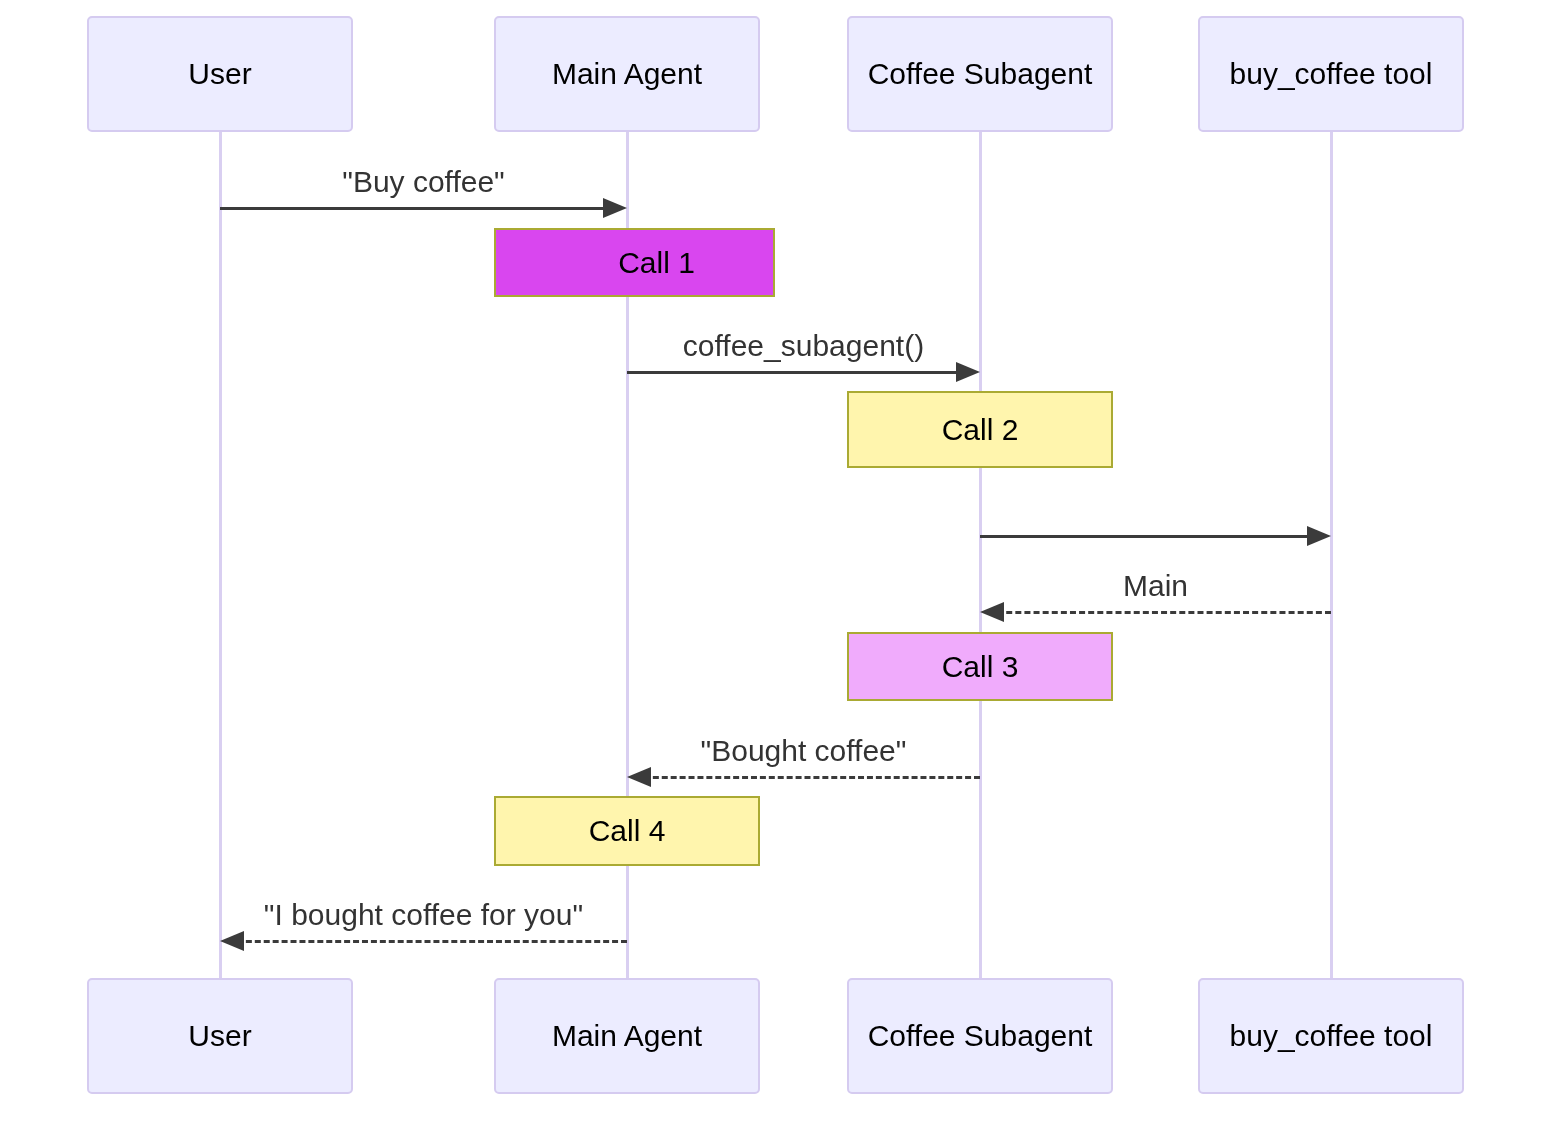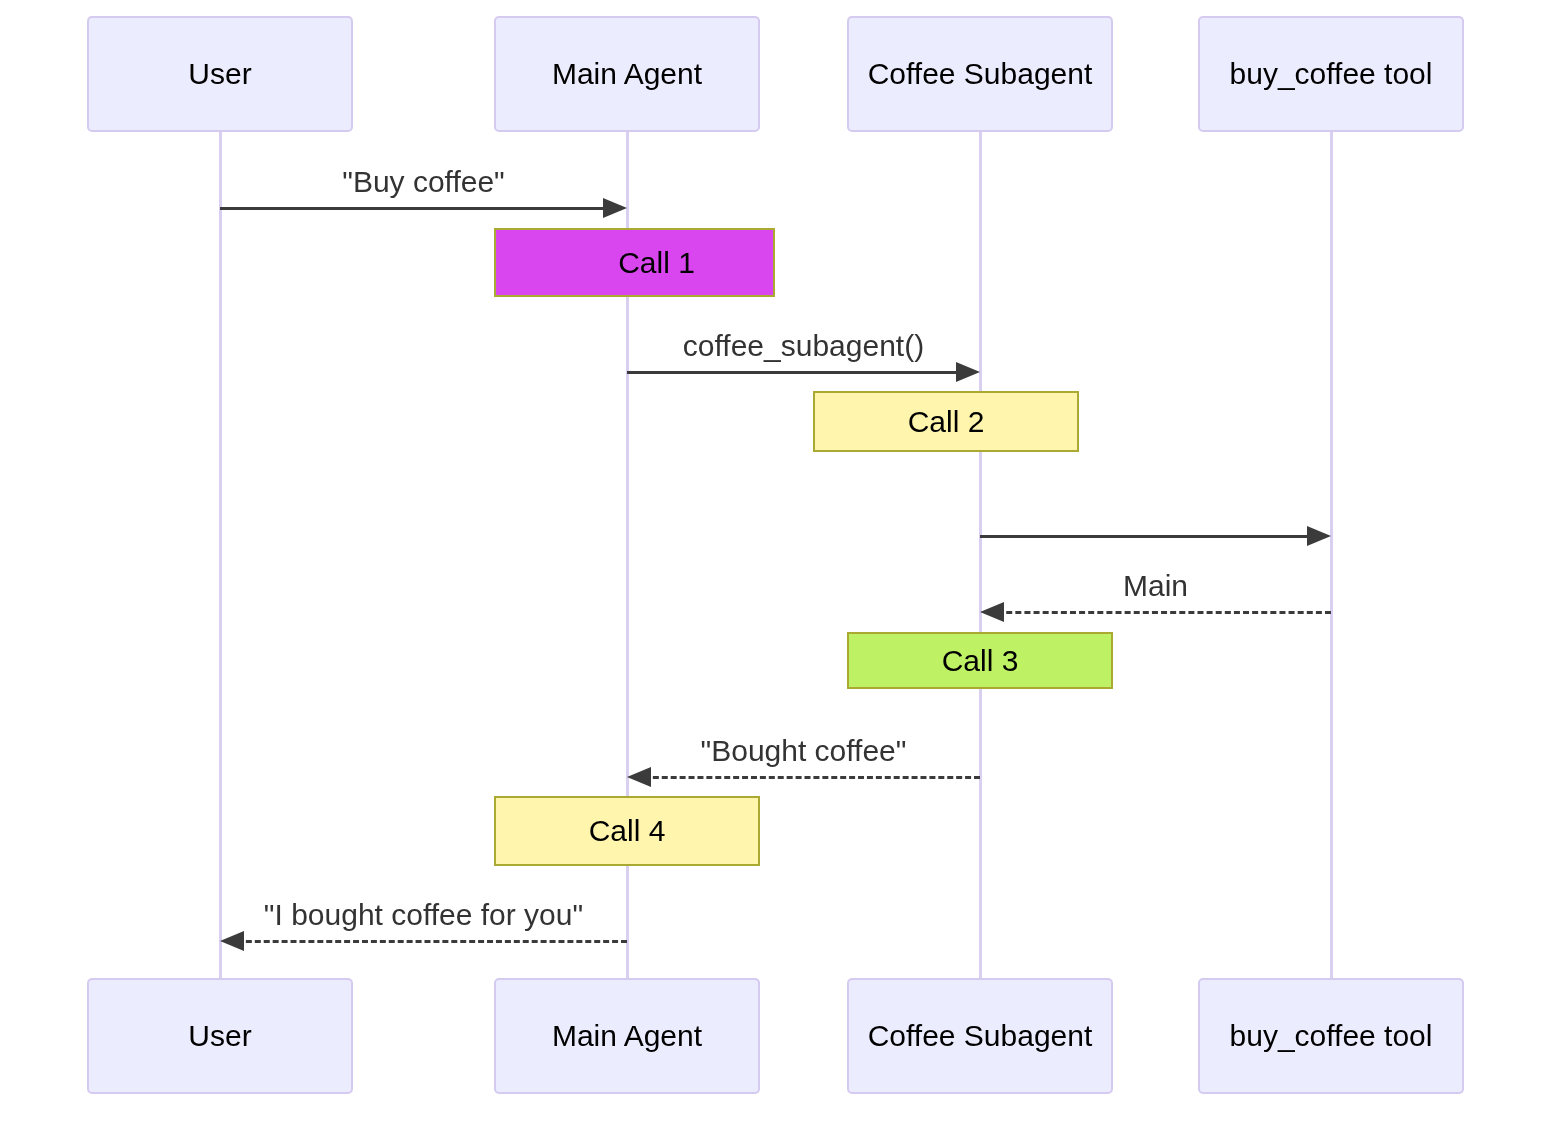--- a/index.html
+++ b/index.html
@@ -82,22 +82,22 @@
     <div class="msg-line dashed" style="top: 611px; left: 988px; width: 343px; border-top-color: rgb(59, 59, 59);"></div>
     <div class="msg-arrowhead" style="top: 602px; left: 980px; border-right: 24px solid rgb(59, 59, 59);"></div>
     <div class="msg-label" style="left: 845.5px; top: 567px; color: rgb(51, 51, 51);">Main</div>
     <div class="msg-line dashed" style="top: 776px; left: 635px; width: 345px; border-top-color: rgb(59, 59, 59);"></div>
     <div class="msg-arrowhead" style="top: 767px; left: 627px; border-right: 24px solid rgb(59, 59, 59);"></div>
     <div class="msg-label" style="left: 493.5px; top: 732px; color: rgb(51, 51, 51);">"Bought coffee"</div>
     <div class="msg-line dashed" style="top: 940px; left: 228px; width: 399px; border-top-color: rgb(59, 59, 59);"></div>
     <div class="msg-arrowhead" style="top: 931px; left: 220px; border-right: 24px solid rgb(59, 59, 59);"></div>
     <div class="msg-label" style="left: 113.5px; top: 896px; color: rgb(51, 51, 51);">"I bought coffee for you"</div>
     <div class="note-box" style="left: 494px; top: 228px; width: 281px; height: 69px; background: #d946ef; border-color: rgb(170, 170, 51); padding-left: 44px;">Call 1</div>
-    <div class="note-box" style="left: 813px; top: 391px; width: 266px; height: 61px; background: rgb(255, 245, 173); border-color: rgb(170, 170, 51);">Call 2</div>
-    <div class="note-box" style="left: 847px; top: 632px; width: 266px; height: 57px; background: #bef264; border-color: rgb(170, 170, 51);">Call 3</div>
+    <div class="note-box" style="left: 847px; top: 391px; width: 266px; height: 77px; background: rgb(255, 245, 173); border-color: rgb(170, 170, 51);">Call 2</div>
+    <div class="note-box" style="left: 847px; top: 632px; width: 266px; height: 69px; background: #f0abfc; border-color: rgb(170, 170, 51);">Call 3</div>
     <div class="note-box" style="left: 494px; top: 796px; width: 266px; height: 70px; background: rgb(255, 245, 173); border-color: rgb(170, 170, 51);">Call 4</div>
     <div class="actor-box" style="left: 87px; top: 16px; width: 266px; height: 116px; background: rgb(236, 236, 255); border-color: rgb(213, 203, 240); color: rgb(0, 0, 0);">User</div>
     <div class="actor-box" style="left: 87px; top: 978px; width: 266px; height: 116px; background: rgb(236, 236, 255); border-color: rgb(213, 203, 240); color: rgb(0, 0, 0);">User</div>
     <div class="actor-box" style="left: 494px; top: 16px; width: 266px; height: 116px; background: rgb(236, 236, 255); border-color: rgb(213, 203, 240); color: rgb(0, 0, 0);">Main Agent</div>
     <div class="actor-box" style="left: 494px; top: 978px; width: 266px; height: 116px; background: rgb(236, 236, 255); border-color: rgb(213, 203, 240); color: rgb(0, 0, 0);">Main Agent</div>
     <div class="actor-box" style="left: 847px; top: 16px; width: 266px; height: 116px; background: rgb(236, 236, 255); border-color: rgb(213, 203, 240); color: rgb(0, 0, 0);">Coffee Subagent</div>
     <div class="actor-box" style="left: 847px; top: 978px; width: 266px; height: 116px; background: rgb(236, 236, 255); border-color: rgb(213, 203, 240); color: rgb(0, 0, 0);">Coffee Subagent</div>
     <div class="actor-box" style="left: 1198px; top: 16px; width: 266px; height: 116px; background: rgb(236, 236, 255); border-color: rgb(213, 203, 240); color: rgb(0, 0, 0);">buy_coffee tool</div>
     <div class="actor-box" style="left: 1198px; top: 978px; width: 266px; height: 116px; background: rgb(236, 236, 255); border-color: rgb(213, 203, 240); color: rgb(0, 0, 0);">buy_coffee tool</div>
   </div>

